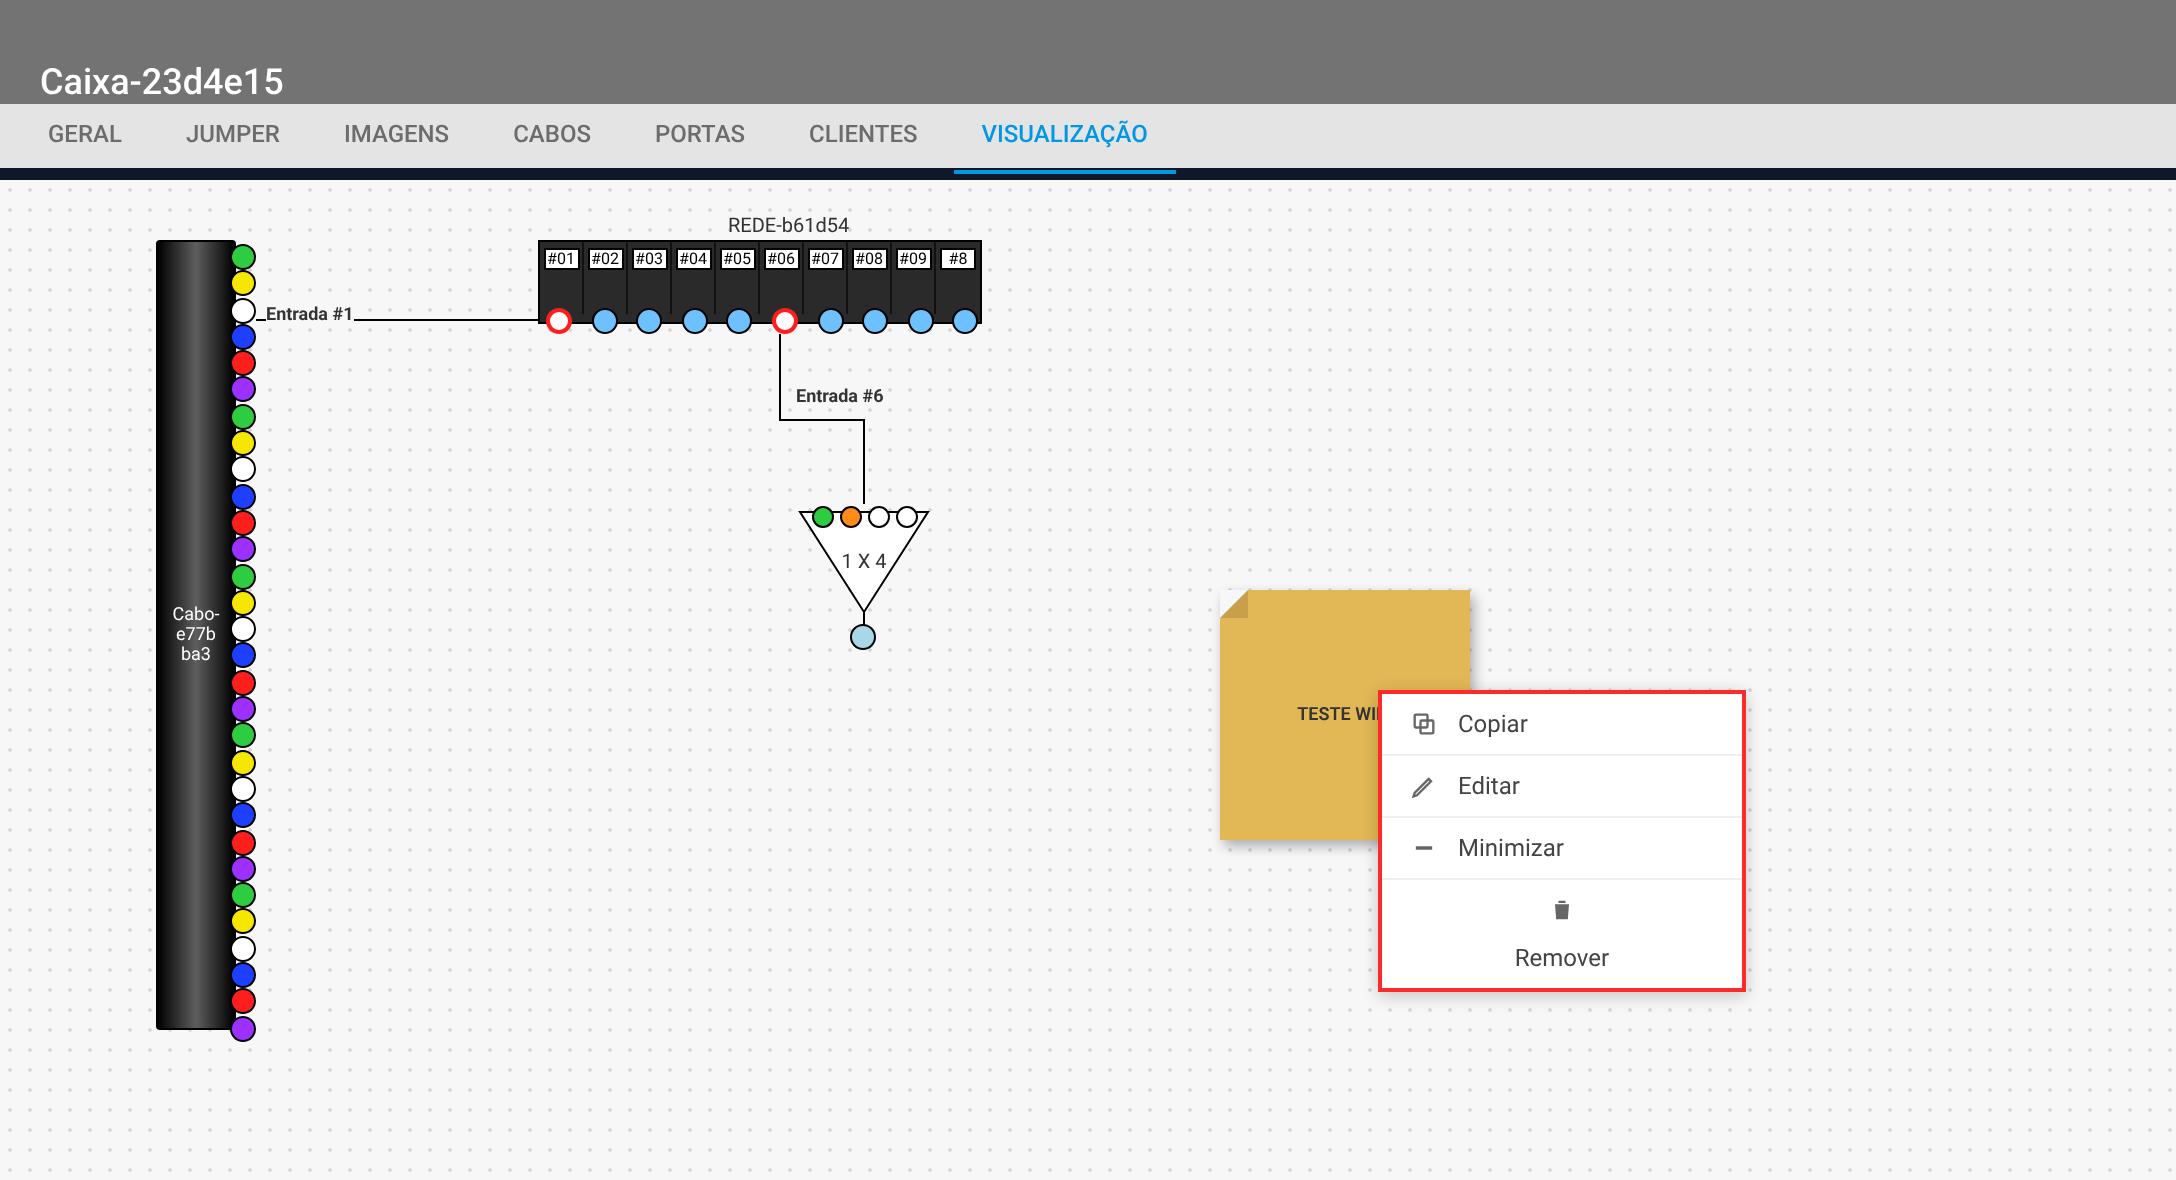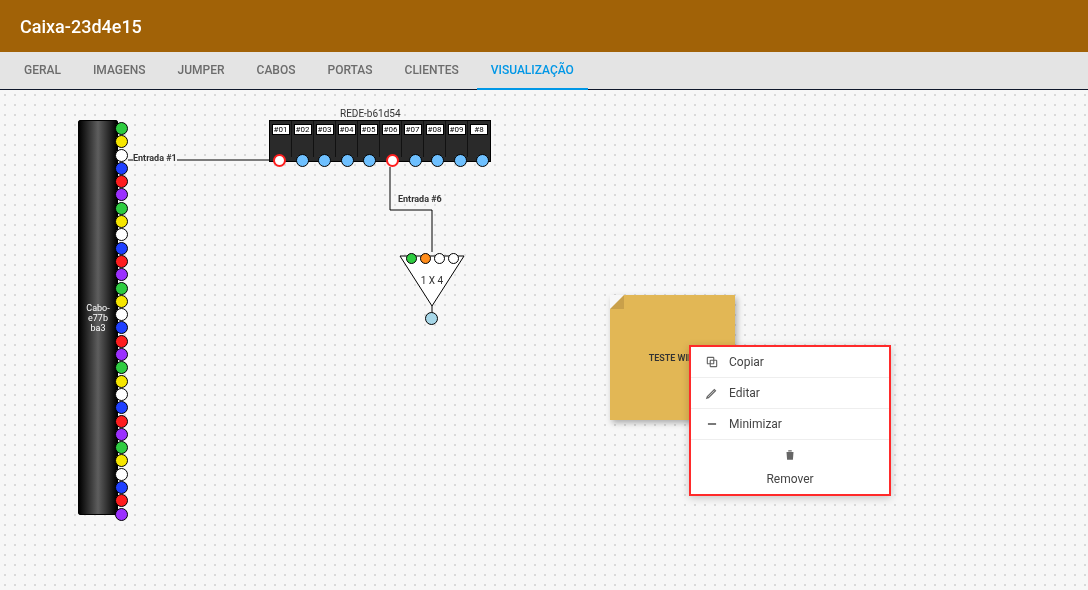--- a/index.html
+++ b/index.html
@@ -1,36 +1,36 @@
 <!DOCTYPE html>
 <html><head>
 <meta charset="utf-8">
 <style>
   * { box-sizing: border-box; margin: 0; padding: 0; }
   body { font-family: Roboto, Arial, sans-serif; background: #fff; }
 
   .header {
-    background: #a16207;
+    background: #737373;
     color: #fff;
     height: 52px;
     display: flex;
-    align-items: flex-start;
-    padding: 16px 20px;
+    align-items: flex-end;
+    padding: 0 20px;
     font-size: 18px;
     font-weight: 500;
   }
 
   .tabbar {
     background: #e4e4e4;
     height: 38px;
     display: flex;
     align-items: center;
     padding: 0 10px;
     gap: 4px;
-    border-bottom: 1px solid #0f172a;
+    border-bottom: 6px solid #0f172a;
   }
   .tab {
     padding: 0 14px;
     height: 38px;
     display: flex;
     align-items: center;
     font-size: 12px;
     font-weight: 500;
     color: #6c6c6c;
     cursor: pointer;
@@ -81,21 +81,21 @@
   .wire {
     position: absolute;
     stroke: #000;
     stroke-width: 1;
     fill: none;
   }
 
   
   .rede-label {
     position: absolute;
-    left: 340px; top: 18px;
+    left: 364px; top: 18px;
     font-size: 10px;
     color: #333;
   }
   .rede-block {
     position: absolute;
     left: 269px; top: 30px;
     display: flex;
     background: #2a2a2a;
     border: 1px solid #000;
     height: 42px;
@@ -187,21 +187,21 @@
     top: 0; left: 0;
     border-style: solid;
     border-width: 14px 14px 0 0;
     border-color: #f7f7f7 #c9a04a transparent transparent;
   }
 
   
   .ctx-menu {
     position: absolute;
     left: 689px; top: 255px;
-    width: 202px;
+    width: 184px;
     background: #fff;
     border: 2px solid #ff2a2a;
     box-shadow: 0 2px 8px rgba(0,0,0,0.2);
   }
   .ctx-item {
     display: flex;
     align-items: center;
     gap: 10px;
     padding: 8px 14px;
     font-size: 12px;
@@ -221,22 +221,22 @@
 </style>
 </head>
 <body>
 
 <div class="header">
   <span>Caixa-23d4e15</span>
 </div>
 
 <div class="tabbar" id="tabbar">
     <div class="tab">GERAL</div>
+    <div class="tab">JUMPER</div>
     <div class="tab">IMAGENS</div>
-    <div class="tab">JUMPER</div>
     <div class="tab">CABOS</div>
     <div class="tab">PORTAS</div>
     <div class="tab">CLIENTES</div>
     <div class="tab active">VISUALIZAÇÃO</div>
   </div>
 
 <div class="canvas">
 
   <div class="cable-block">
     <span style="white-space:pre-line;">Cabo-e77b

